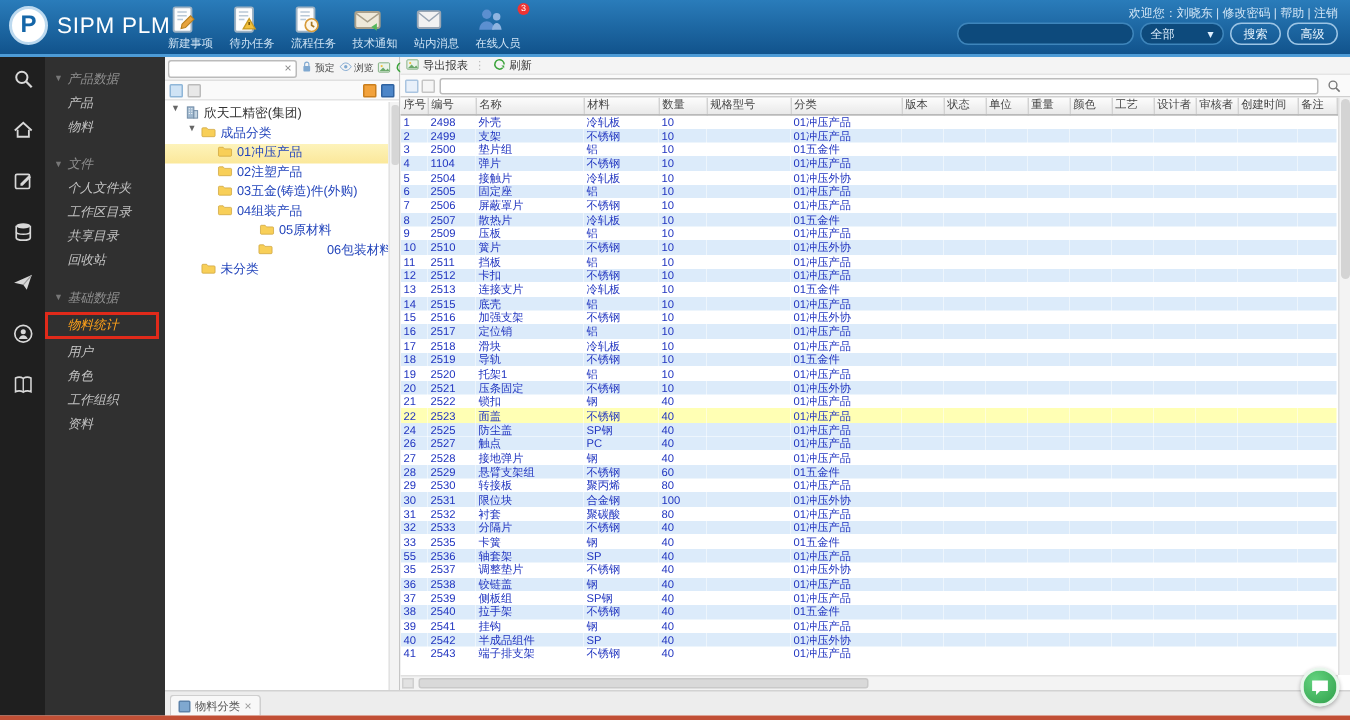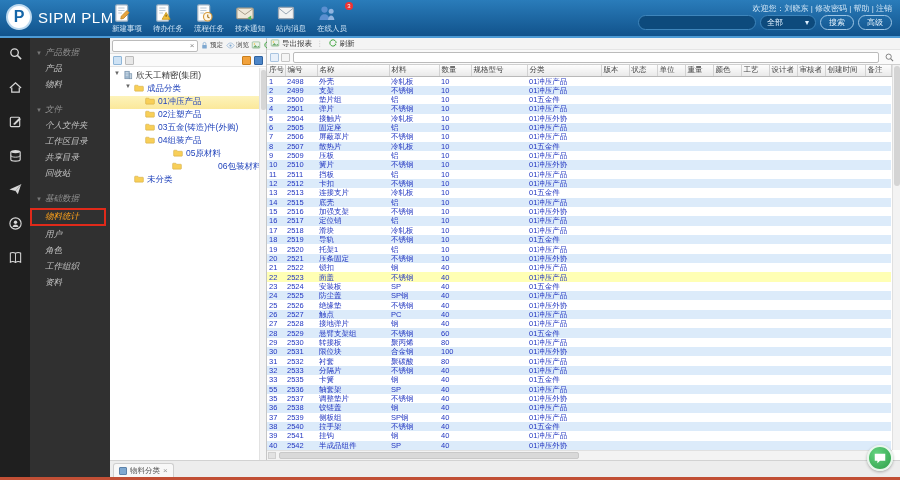--- a/index.html
+++ b/index.html
@@ -515,21 +515,21 @@
               <td></td>
               <td></td>
               <td></td>
               <td></td>
               <td></td>
               <td></td>
               <td></td>
             </tr>
             <tr class="even">
               <td>4</td>
-              <td>2501</td>
+              <td>1104</td>
               <td>弹片</td>
               <td>不锈钢</td>
               <td>10</td>
               <td></td>
               <td>01冲压产品</td>
               <td></td>
               <td></td>
               <td></td>
               <td></td>
               <td></td>
@@ -874,66 +874,28 @@
               <td></td>
               <td></td>
               <td></td>
               <td></td>
               <td></td>
               <td></td>
               <td></td>
               <td></td>
               <td></td>
             </tr>
-            <tr class="odd">
-              <td>23</td>
-              <td>2524</td>
-              <td>安装板</td>
-              <td>SP</td>
-              <td>40</td>
-              <td></td>
-              <td>01五金件</td>
-              <td></td>
-              <td></td>
-              <td></td>
-              <td></td>
-              <td></td>
-              <td></td>
-              <td></td>
-              <td></td>
-              <td></td>
-              <td></td>
-            </tr>
             <tr class="even">
               <td>24</td>
               <td>2525</td>
               <td>防尘盖</td>
               <td>SP钢</td>
               <td>40</td>
               <td></td>
               <td>01冲压产品</td>
-              <td></td>
-              <td></td>
-              <td></td>
-              <td></td>
-              <td></td>
-              <td></td>
-              <td></td>
-              <td></td>
-              <td></td>
-              <td></td>
-            </tr>
-            <tr class="odd">
-              <td>25</td>
-              <td>2526</td>
-              <td>绝缘垫</td>
-              <td>不锈钢</td>
-              <td>40</td>
-              <td></td>
-              <td>01冲压外协</td>
               <td></td>
               <td></td>
               <td></td>
               <td></td>
               <td></td>
               <td></td>
               <td></td>
               <td></td>
               <td></td>
               <td></td>

